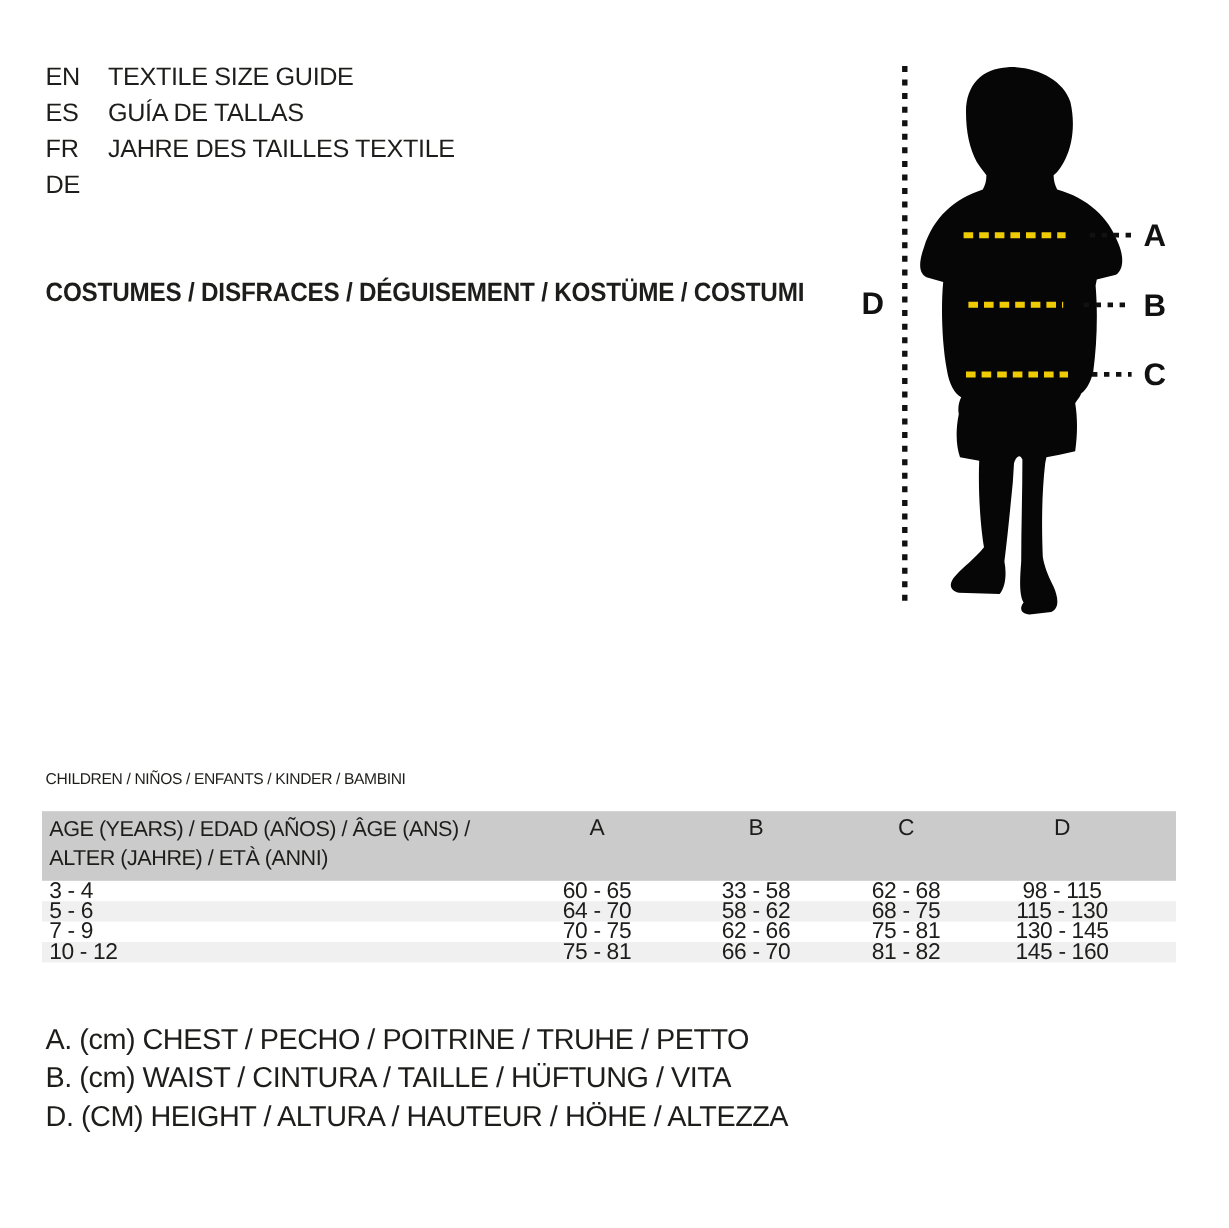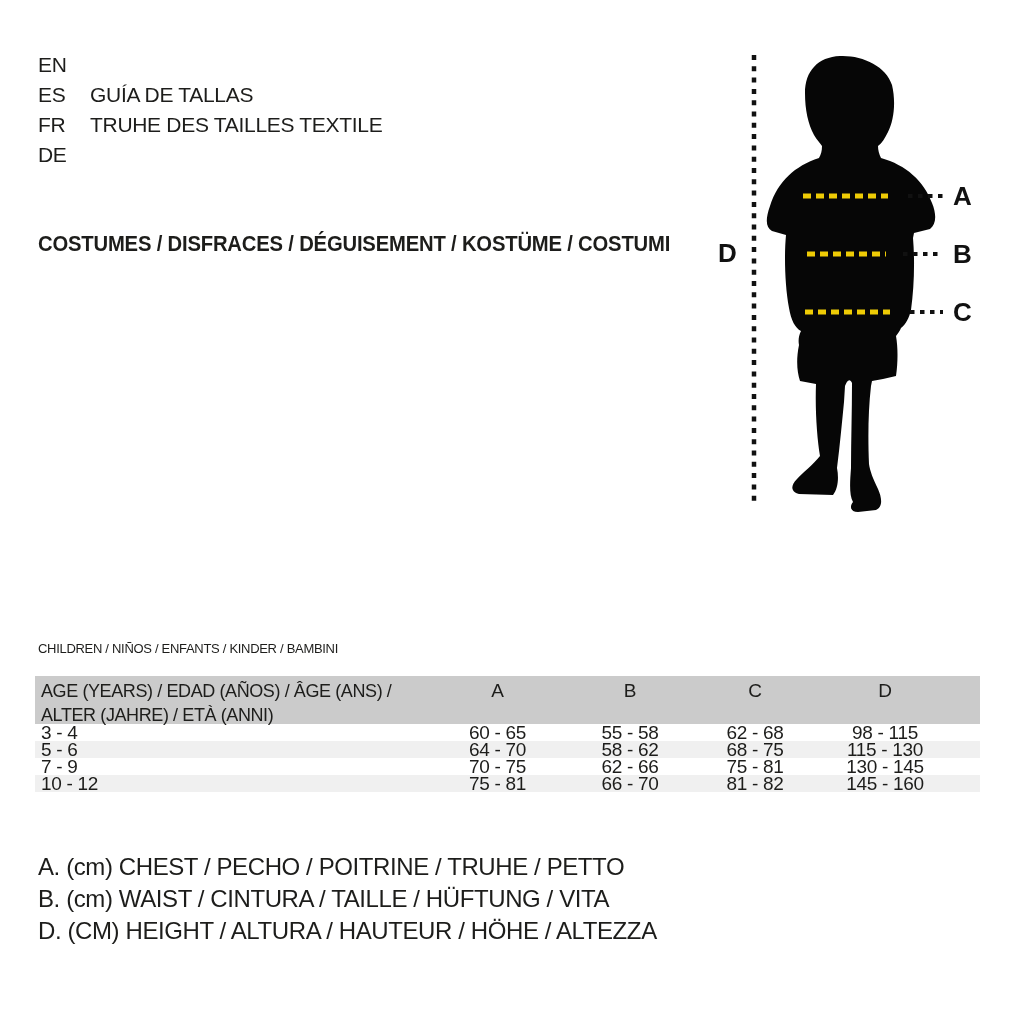--- a/index.html
+++ b/index.html
@@ -23,49 +23,50 @@
   }
 
   
   .figure { position:absolute; left:700px; top:40px; width:320px; height:480px; }
   .figure text { font-family:"Liberation Sans","DejaVu Sans",sans-serif; font-weight:bold; font-size:26px; fill:#111; }
 
   
   .section-title { position:absolute; left:38px; top:641px; font-size:13px; }
 
   .size-table { position:absolute; left:35px; top:676px; width:945px; font-size:19px; }
-  .thead { background:#cbcbcb; display:flex; height:48px; padding-top:3px; align-items:flex-start; }
+  .thead { background:#cbcbcb; display:flex; height:58px; padding-top:3px; align-items:flex-start; }
   .thead .c-age { line-height:24px; font-size:18px; letter-spacing:-0.4px; }
   .thead .c-col { line-height:24px; }
   .trow  { display:flex; height:17px; align-items:center; }
   .trow:nth-child(even) { background:#f0f0f0; }
   .c-age { width:395px; padding-left:6px; }
   .c-col { text-align:center; }
   .c-a { width:135px; } .c-b { width:130px; } .c-c { width:120px; } .c-d { width:140px; }
 
   
   .legend { position:absolute; left:38px; top:851px; font-size:24px; letter-spacing:-0.4px; }
   .legend-line { height:32px; display:flex; align-items:center; white-space:nowrap; }
 </style>
 </head>
 <body>
 
 <div class="page">
 
   <div class="lang-list">
     <div class="lang-row">
       <span class="lang-code">EN</span>
+      <span class="lang-label">TEXTILE SIZE GUIDE</span>
     </div>
     <div class="lang-row">
       <span class="lang-code">ES</span>
       <span class="lang-label">GUÍA DE TALLAS</span>
     </div>
     <div class="lang-row">
       <span class="lang-code">FR</span>
-      <span class="lang-label">TRUHE DES TAILLES TEXTILE</span>
+      <span class="lang-label">JAHRE DES TAILLES TEXTILE</span>
     </div>
     <div class="lang-row">
       <span class="lang-code">DE</span>
     </div>
   </div>
 
   <div class="category-title">COSTUMES / DISFRACES / DÉGUISEMENT / KOSTÜME / COSTUMI</div>
 
   <svg class="figure" viewBox="0 0 320 480" xmlns="http://www.w3.org/2000/svg" aria-hidden="true">
 
@@ -137,21 +138,21 @@
       </div>
       <div class="c-col c-a">A</div>
       <div class="c-col c-b">B</div>
       <div class="c-col c-c">C</div>
       <div class="c-col c-d">D</div>
     </div>
     <div class="tbody">
       <div class="trow">
         <div class="c-age">3 - 4</div>
         <div class="c-col c-a">60 - 65</div>
-        <div class="c-col c-b">55 - 58</div>
+        <div class="c-col c-b">33 - 58</div>
         <div class="c-col c-c">62 - 68</div>
         <div class="c-col c-d">98 - 115</div>
       </div>
       <div class="trow">
         <div class="c-age">5 - 6</div>
         <div class="c-col c-a">64 - 70</div>
         <div class="c-col c-b">58 - 62</div>
         <div class="c-col c-c">68 - 75</div>
         <div class="c-col c-d">115 - 130</div>
       </div>

